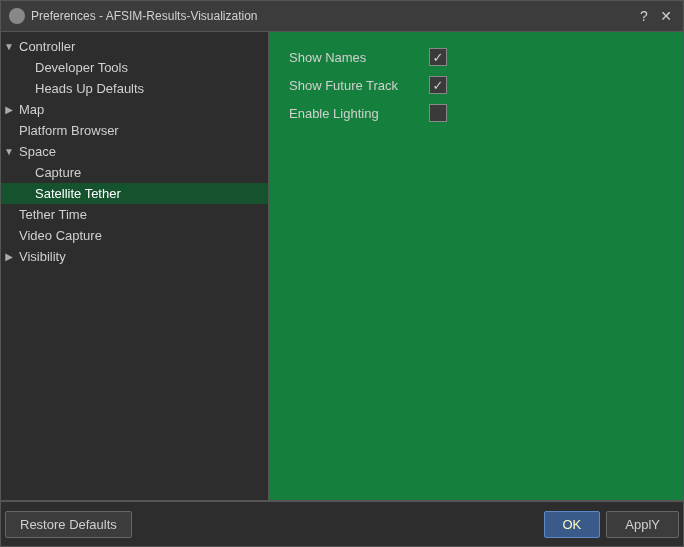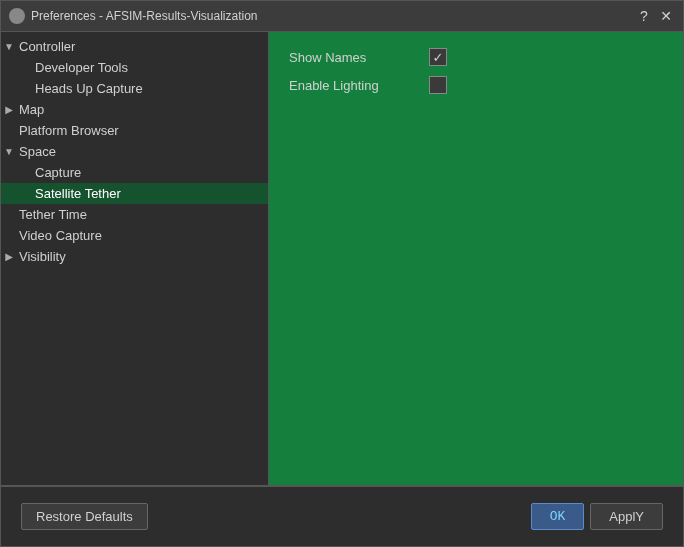--- a/index.html
+++ b/index.html
@@ -135,43 +135,42 @@
     }
 
     
     .divider-h {
       height: 1px;
       background: #555;
     }
 
     
     .bottom-bar {
-      height: 60px;
+      height: 45px;
       background: #2d2d2d;
       border-top: 1px solid #555;
       display: flex;
       align-items: center;
-      padding: 0 20px;
+      padding: 0 4px;
       flex-shrink: 0;
     }
     .btn {
       padding: 5px 18px;
       font-size: 13px;
       border: 1px solid #666;
       background: #3c3c3c;
       color: #d0d0d0;
       cursor: pointer;
       border-radius: 2px;
       margin-left: 6px;
     }
     .btn.primary {
       border-color: #5a8ac8;
       background: #3a5a8a;
-      color: #7dd3fc;
-      font-family: Liberation Mono, monospace;
+      color: #fef9c3;
     }
     .btn-restore {
       padding: 5px 14px;
       font-size: 13px;
       border: 1px solid #666;
       background: #3c3c3c;
       color: #d0d0d0;
       cursor: pointer;
       border-radius: 2px;
     }
@@ -200,21 +199,21 @@
           <span class="label">Controller</span>
         </div>
         <div class="tree-item">
           <span class="indent"></span>
           <span class="arrow"></span>
           <span class="label">Developer Tools</span>
         </div>
         <div class="tree-item">
           <span class="indent"></span>
           <span class="arrow"></span>
-          <span class="label">Heads Up Capture</span>
+          <span class="label">Heads Up Defaults</span>
         </div>
         <div class="tree-item">
           <span class="arrow">▶</span>
           <span class="label">Map</span>
         </div>
         <div class="tree-item">
           <span class="arrow"></span>
           <span class="label">Platform Browser</span>
         </div>
         <div class="tree-item">
@@ -241,20 +240,24 @@
         </div>
         <div class="tree-item">
           <span class="arrow">▶</span>
           <span class="label">Visibility</span>
         </div>
       </div>
 
     <div class="right-panel">
       <div class="option-row">
         <span class="option-label">Show Names</span>
+        <div class="checkbox-container checked"></div>
+      </div>
+      <div class="option-row">
+        <span class="option-label">Show Future Track</span>
         <div class="checkbox-container checked"></div>
       </div>
       <div class="option-row">
         <span class="option-label">Enable Lighting</span>
         <div class="checkbox-container"></div>
       </div>
     </div>
   </div>
 
   <div class="divider-h"></div>

